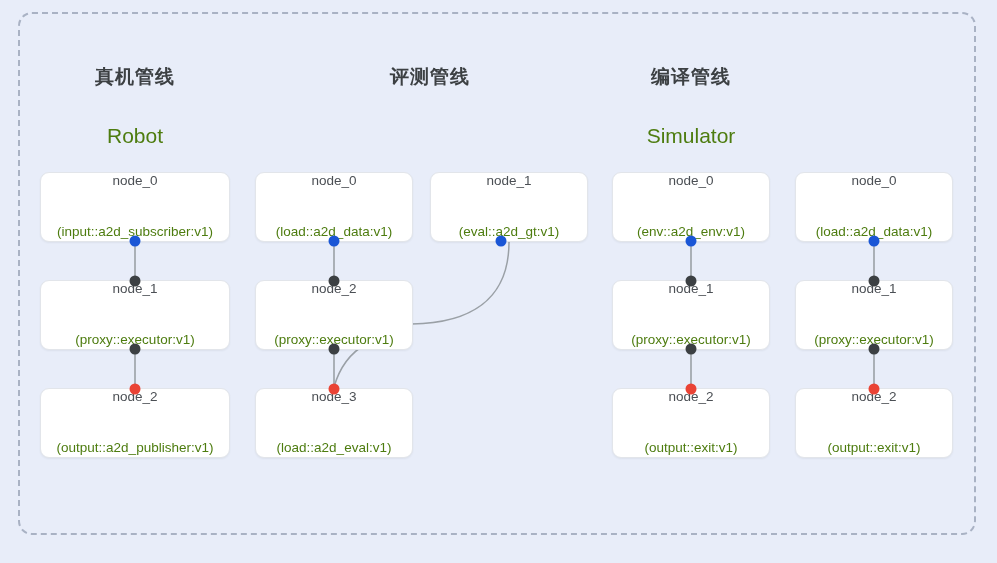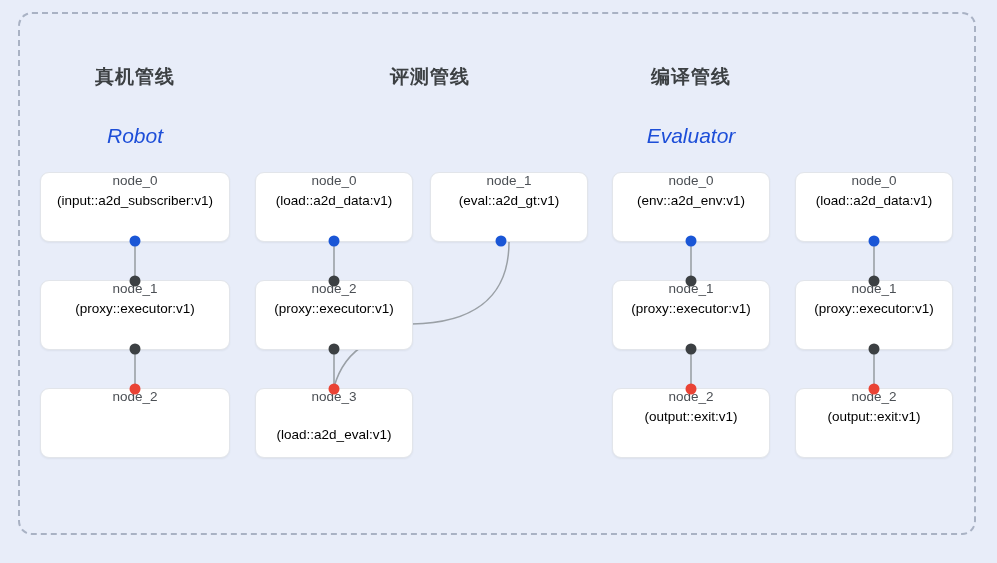--- a/index.html
+++ b/index.html
@@ -40,45 +40,44 @@
     font-size: 19px;
     font-weight: bold;
     color: #3c4043;
     letter-spacing: 1px;
     white-space: nowrap;
   }
   .col-title-en {
     position: absolute;
     text-align: center;
     font-size: 21px;
-    color: #1d4ed8;
+    color: #4d7c0f;
     white-space: nowrap;
-    font-style: italic;
   }
   .node {
     position: absolute;
     box-sizing: border-box;
     background: #ffffff;
     border: 1px solid #e2e5ea;
     border-radius: 9px;
     box-shadow: 0 1px 2px rgba(60,64,67,0.07);
     display: flex;
     flex-direction: column;
     align-items: center;
-    justify-content: flex-start;
+    justify-content: space-between;
     gap: 3px;
   }
   .node-name {
     font-size: 13.5px;
     color: #4b4f54;
     line-height: 1.25;
   }
   .node-type {
     font-size: 13.5px;
-    color: #000000;
+    color: #4d7c0f;
     line-height: 1.25;
     white-space: nowrap;
   }
   .port {
     position: absolute;
     width: 11px;
     height: 11px;
     border-radius: 50%;
     transform: translate(-50%, -50%);
   }
@@ -123,20 +122,21 @@
 
   <div class="node" style="left:40px; top:280px; width:190px; height:70px;">
     <div class="node-name">node_1</div>
     <div class="node-type">(proxy::executor:v1)</div>
     <div class="port black" style="left:50%; top:0%;"></div>
     <div class="port black" style="left:50%; top:100%;"></div>
   </div>
 
   <div class="node" style="left:40px; top:388px; width:190px; height:70px;">
     <div class="node-name">node_2</div>
+    <div class="node-type">(output::a2d_publisher:v1)</div>
     <div class="port red" style="left:50%; top:0%;"></div>
   </div>
 
   <div class="col-title-cn" style="left:340px; top:64px; width:180px;">评测管线</div>
 
   <div class="node" style="left:255px; top:172px; width:158px; height:70px;">
     <div class="node-name">node_0</div>
     <div class="node-type">(load::a2d_data:v1)</div>
     <div class="port blue" style="left:50%; top:100%;"></div>
   </div>
@@ -154,21 +154,21 @@
     <div class="port black" style="left:50%; top:100%;"></div>
   </div>
 
   <div class="node" style="left:255px; top:388px; width:158px; height:70px;gap:21px;">
     <div class="node-name">node_3</div>
     <div class="node-type">(load::a2d_eval:v1)</div>
     <div class="port red" style="left:50%; top:0%;"></div>
   </div>
 
   <div class="col-title-cn" style="left:612px; top:64px; width:158px;">编译管线</div>
-  <div class="col-title-en" style="left:612px; top:124px; width:158px;">Evaluator</div>
+  <div class="col-title-en" style="left:612px; top:124px; width:158px;">Simulator</div>
 
   <div class="node" style="left:612px; top:172px; width:158px; height:70px;">
     <div class="node-name">node_0</div>
     <div class="node-type">(env::a2d_env:v1)</div>
     <div class="port blue" style="left:50%; top:100%;"></div>
   </div>
 
   <div class="node" style="left:612px; top:280px; width:158px; height:70px;">
     <div class="node-name">node_1</div>
     <div class="node-type">(proxy::executor:v1)</div>

